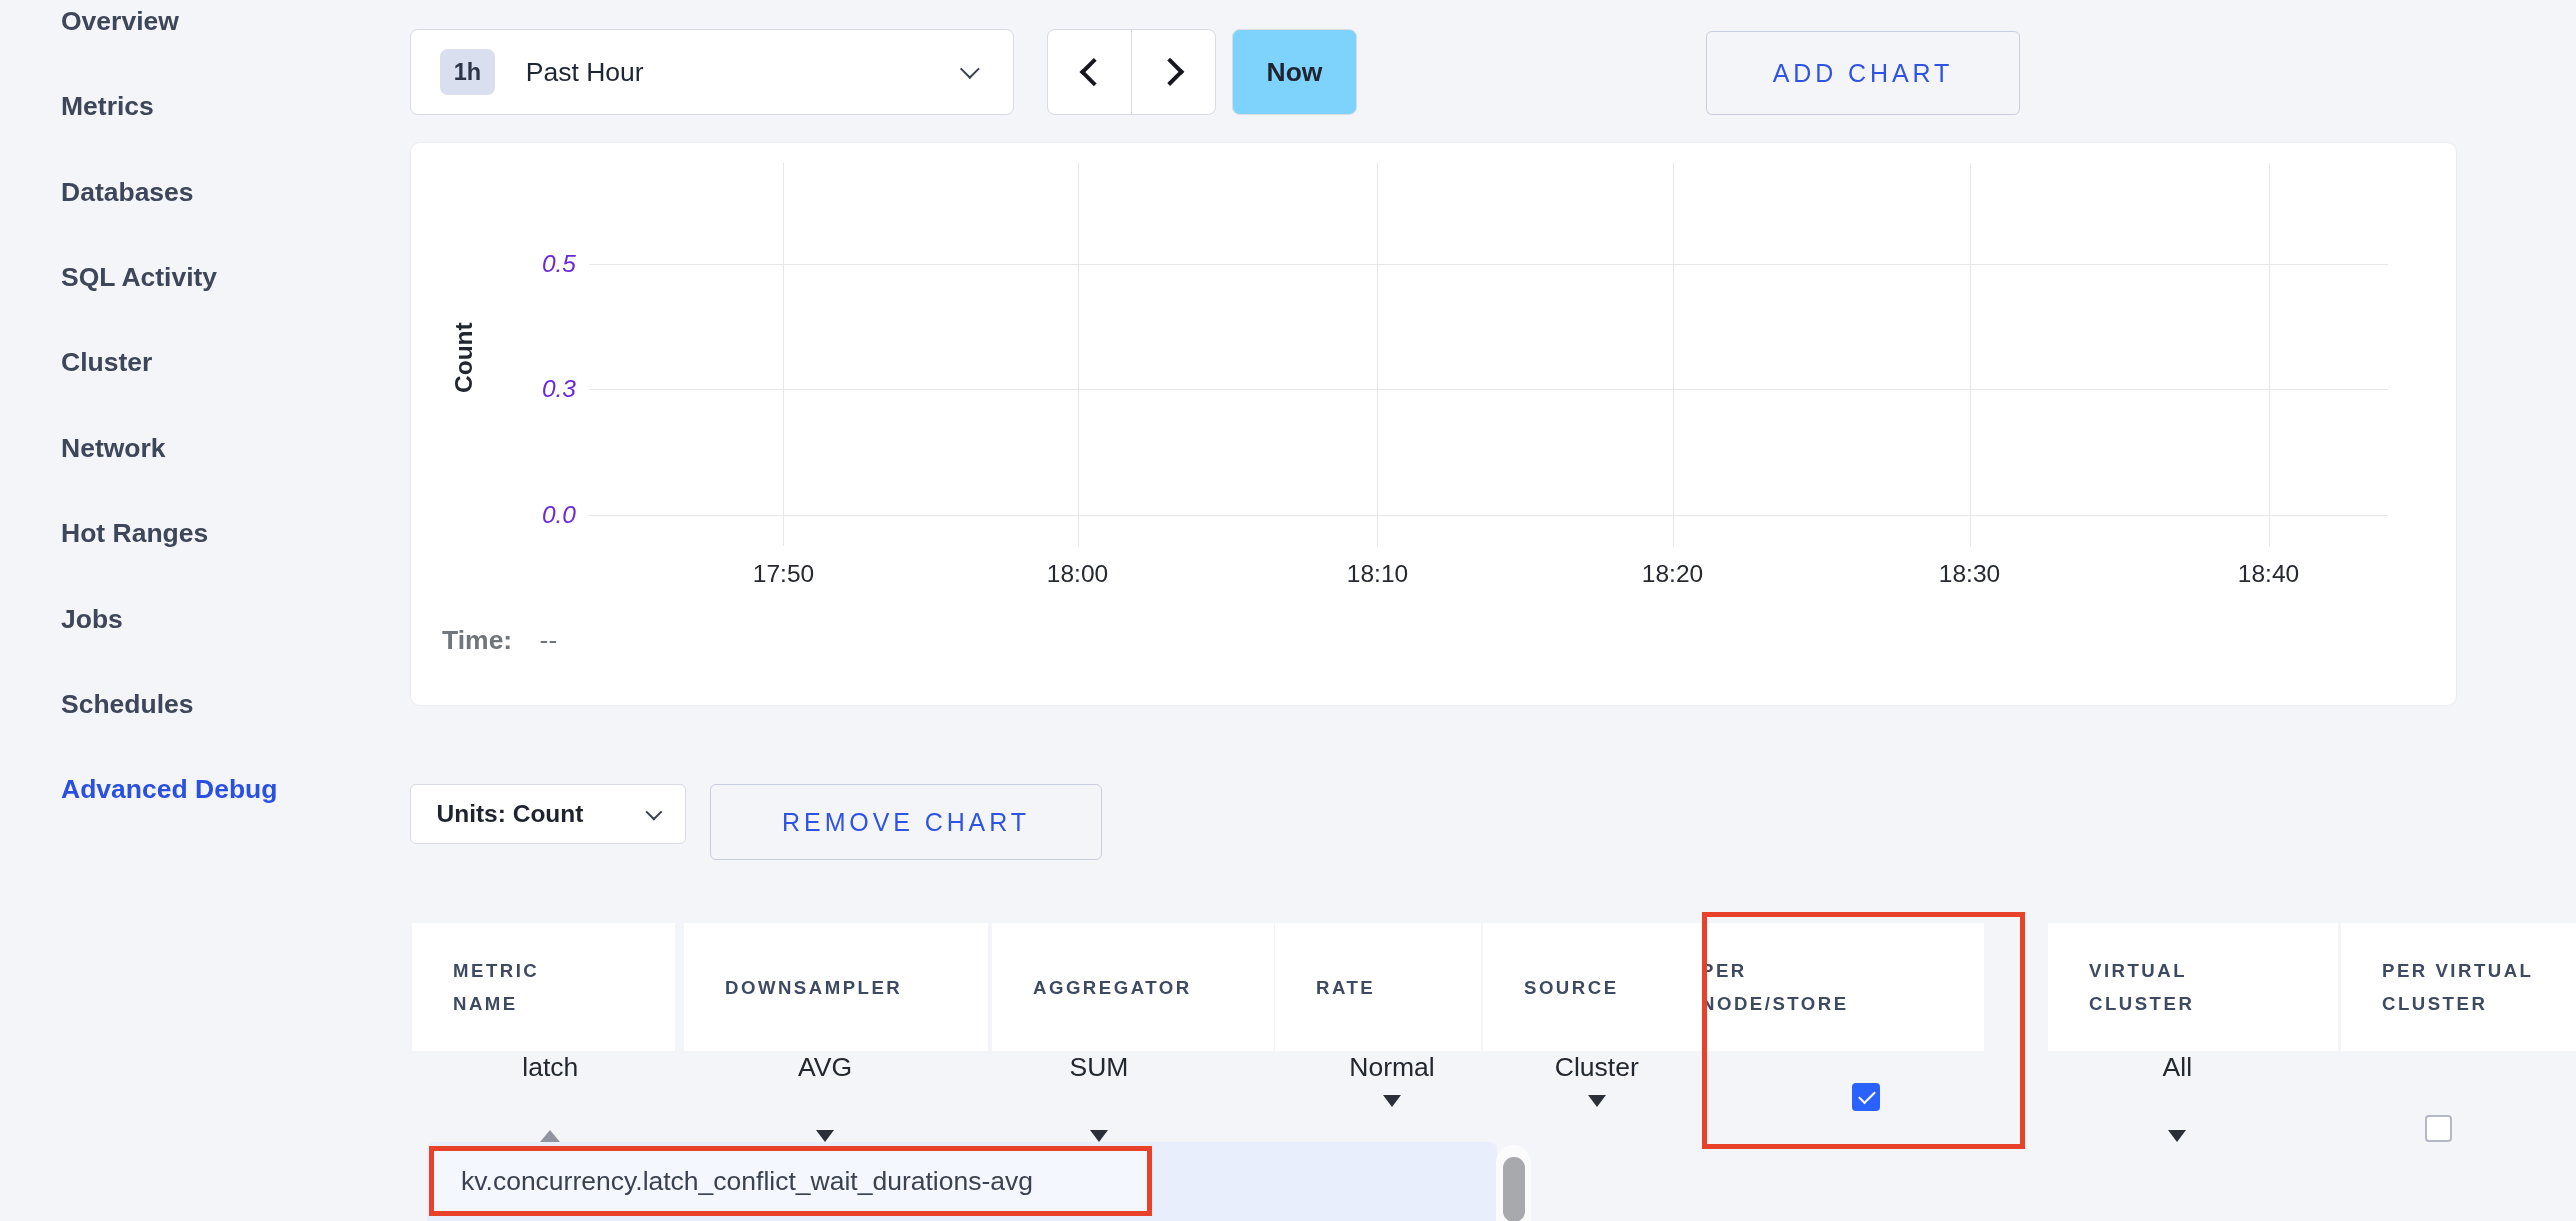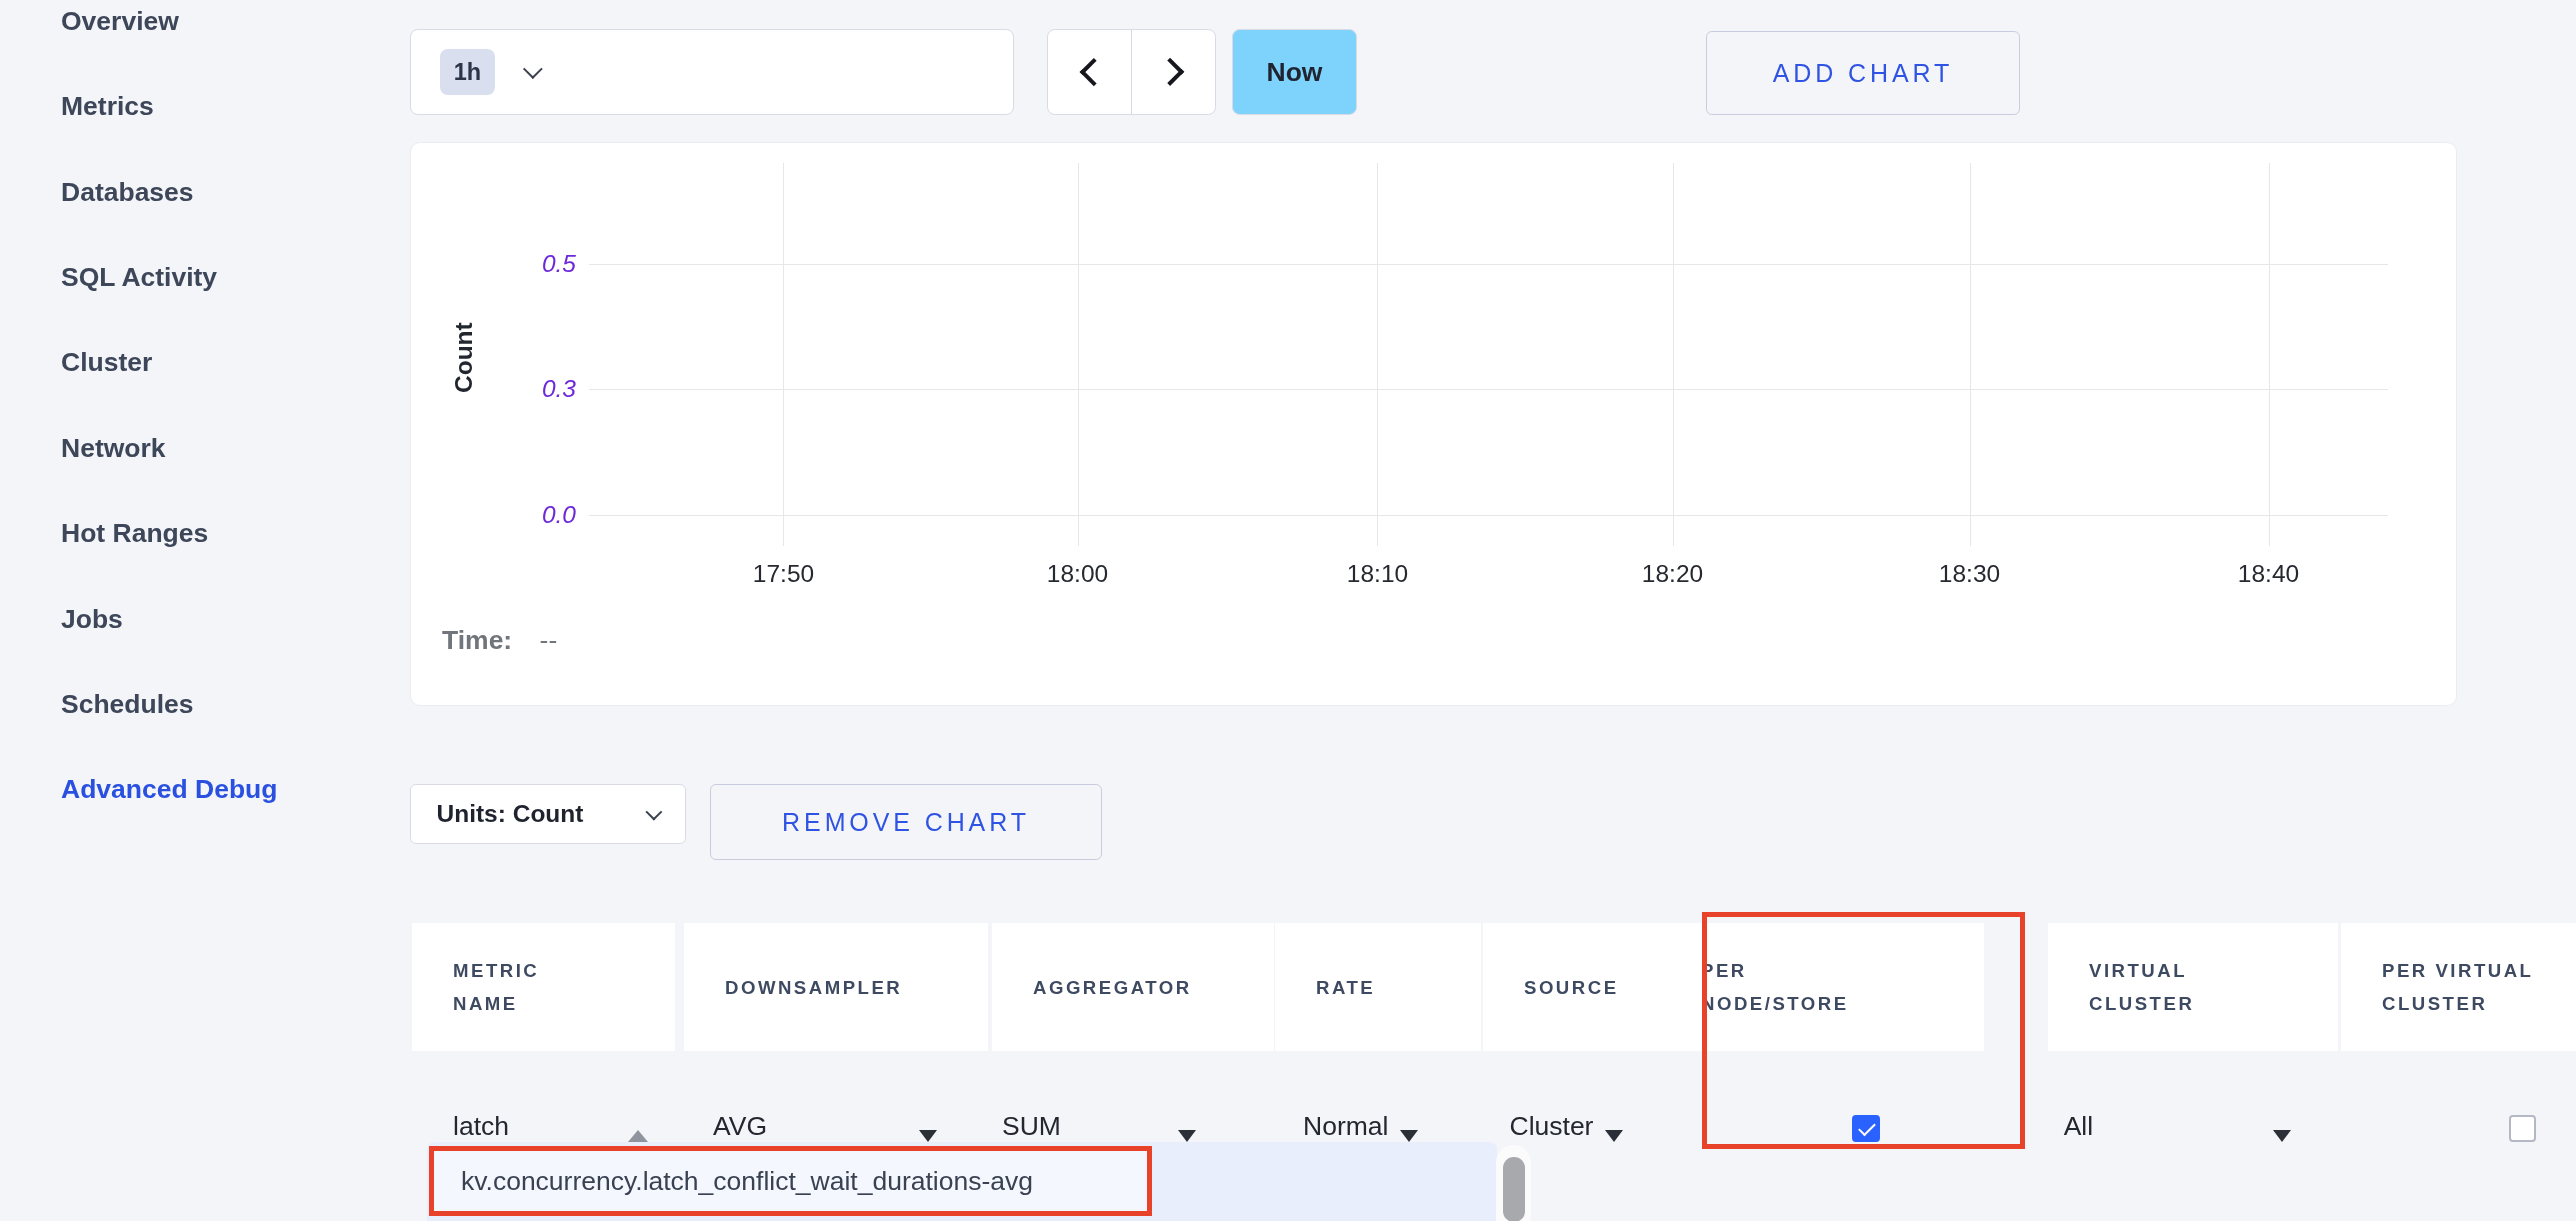--- a/index.html
+++ b/index.html
@@ -67,21 +67,21 @@
     display:flex; align-items:center; justify-content:space-between; padding:0 25.5px; cursor:pointer; }
   .units-btn .label { font-size:24.5px; font-weight:700; color:#1e232e; }
   .units-btn .chev { width:11.8px; height:11.8px; margin-top:-3.9px; }
   .remove-chart-btn { position:absolute; left:710px; top:784px; width:392px; height:76px; }
 
   
   .th { position:absolute; top:923px; height:128px; background:#fff;
     display:flex; align-items:center; padding-left:41px;
     font-size:18.6px; font-weight:700; letter-spacing:2.5px; color:#3e4a61;
     white-space:pre-line; line-height:33px; }
-  .td { position:absolute; top:1052px; height:90px; display:flex; align-items:flex-end; }
+  .td { position:absolute; top:1052px; height:90px; display:flex; align-items:center;flex-direction:column; }
   .cell-text { font-size:26.5px; font-weight:500; color:#23272f; }
   .caret-down { width:0; height:0; border-left:9.8px solid transparent; border-right:9.8px solid transparent;
     border-top:12.7px solid #2b2f38; display:inline-block; }
   .caret-up { width:0; height:0; border-left:10.8px solid transparent; border-right:10.8px solid transparent;
     border-bottom:12.7px solid #8f949e; display:inline-block; }
   .checkbox { position:relative; width:27.4px; height:27.4px; border-radius:3.9px;
     border:2px solid #b3b8c4; background:#fff; cursor:pointer; }
   .checkbox[data-checked] { background:#2962ff; border-color:#2962ff; }
   .checkbox[data-checked]::after { content:""; position:absolute; left:4.9px; top:5.9px;
     width:13.7px; height:6.9px; border-left:2.9px solid #fff; border-bottom:2.9px solid #fff;
@@ -114,20 +114,21 @@
   <div class="nav-item">Cluster</div>
   <div class="nav-item">Network</div>
   <div class="nav-item">Hot Ranges</div>
   <div class="nav-item">Jobs</div>
   <div class="nav-item">Schedules</div>
   <div class="nav-item active">Advanced Debug</div>
 </nav>
 
 <div class="range-picker">
   <span class="range-badge">1h</span>
+  <span class="range-label">Past Hour</span>
   <span class="chev"></span>
 </div>
 
 <div class="pager">
   <div class="pager-btn">
     <span class="chev-big chev-left"></span>
   </div>
   <div class="pager-btn">
     <span class="chev-big chev-right"></span>
   </div>

